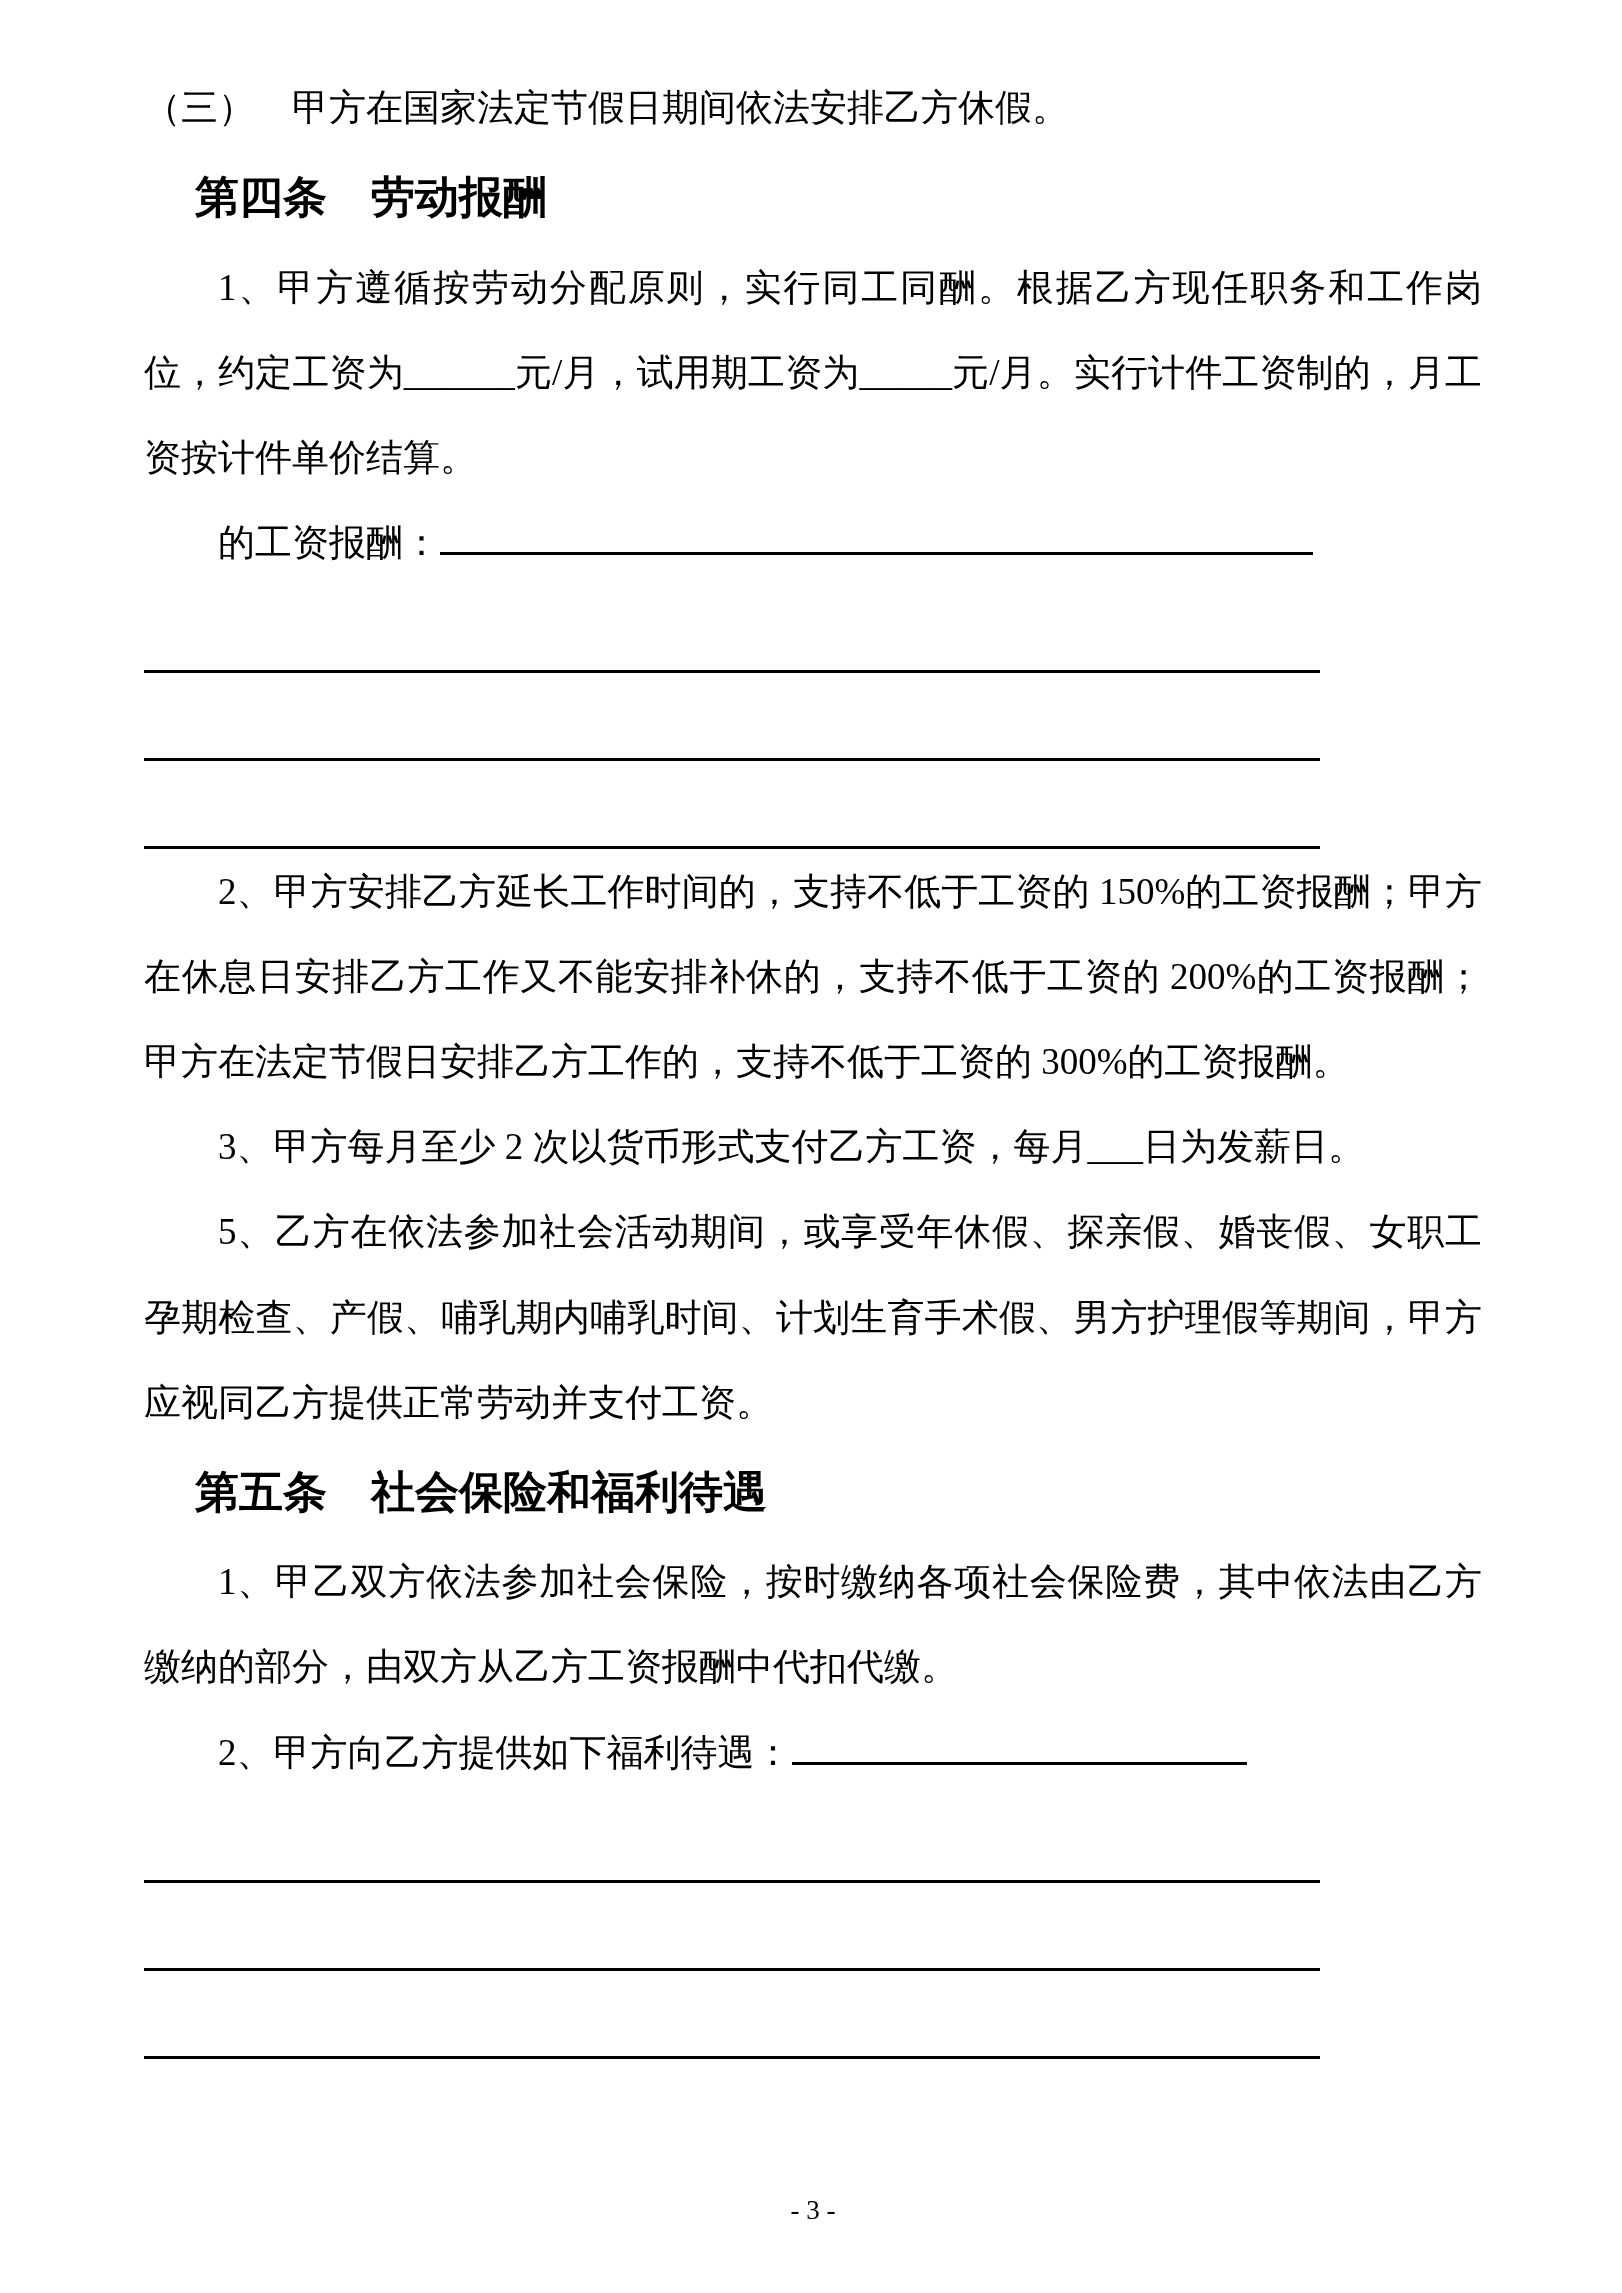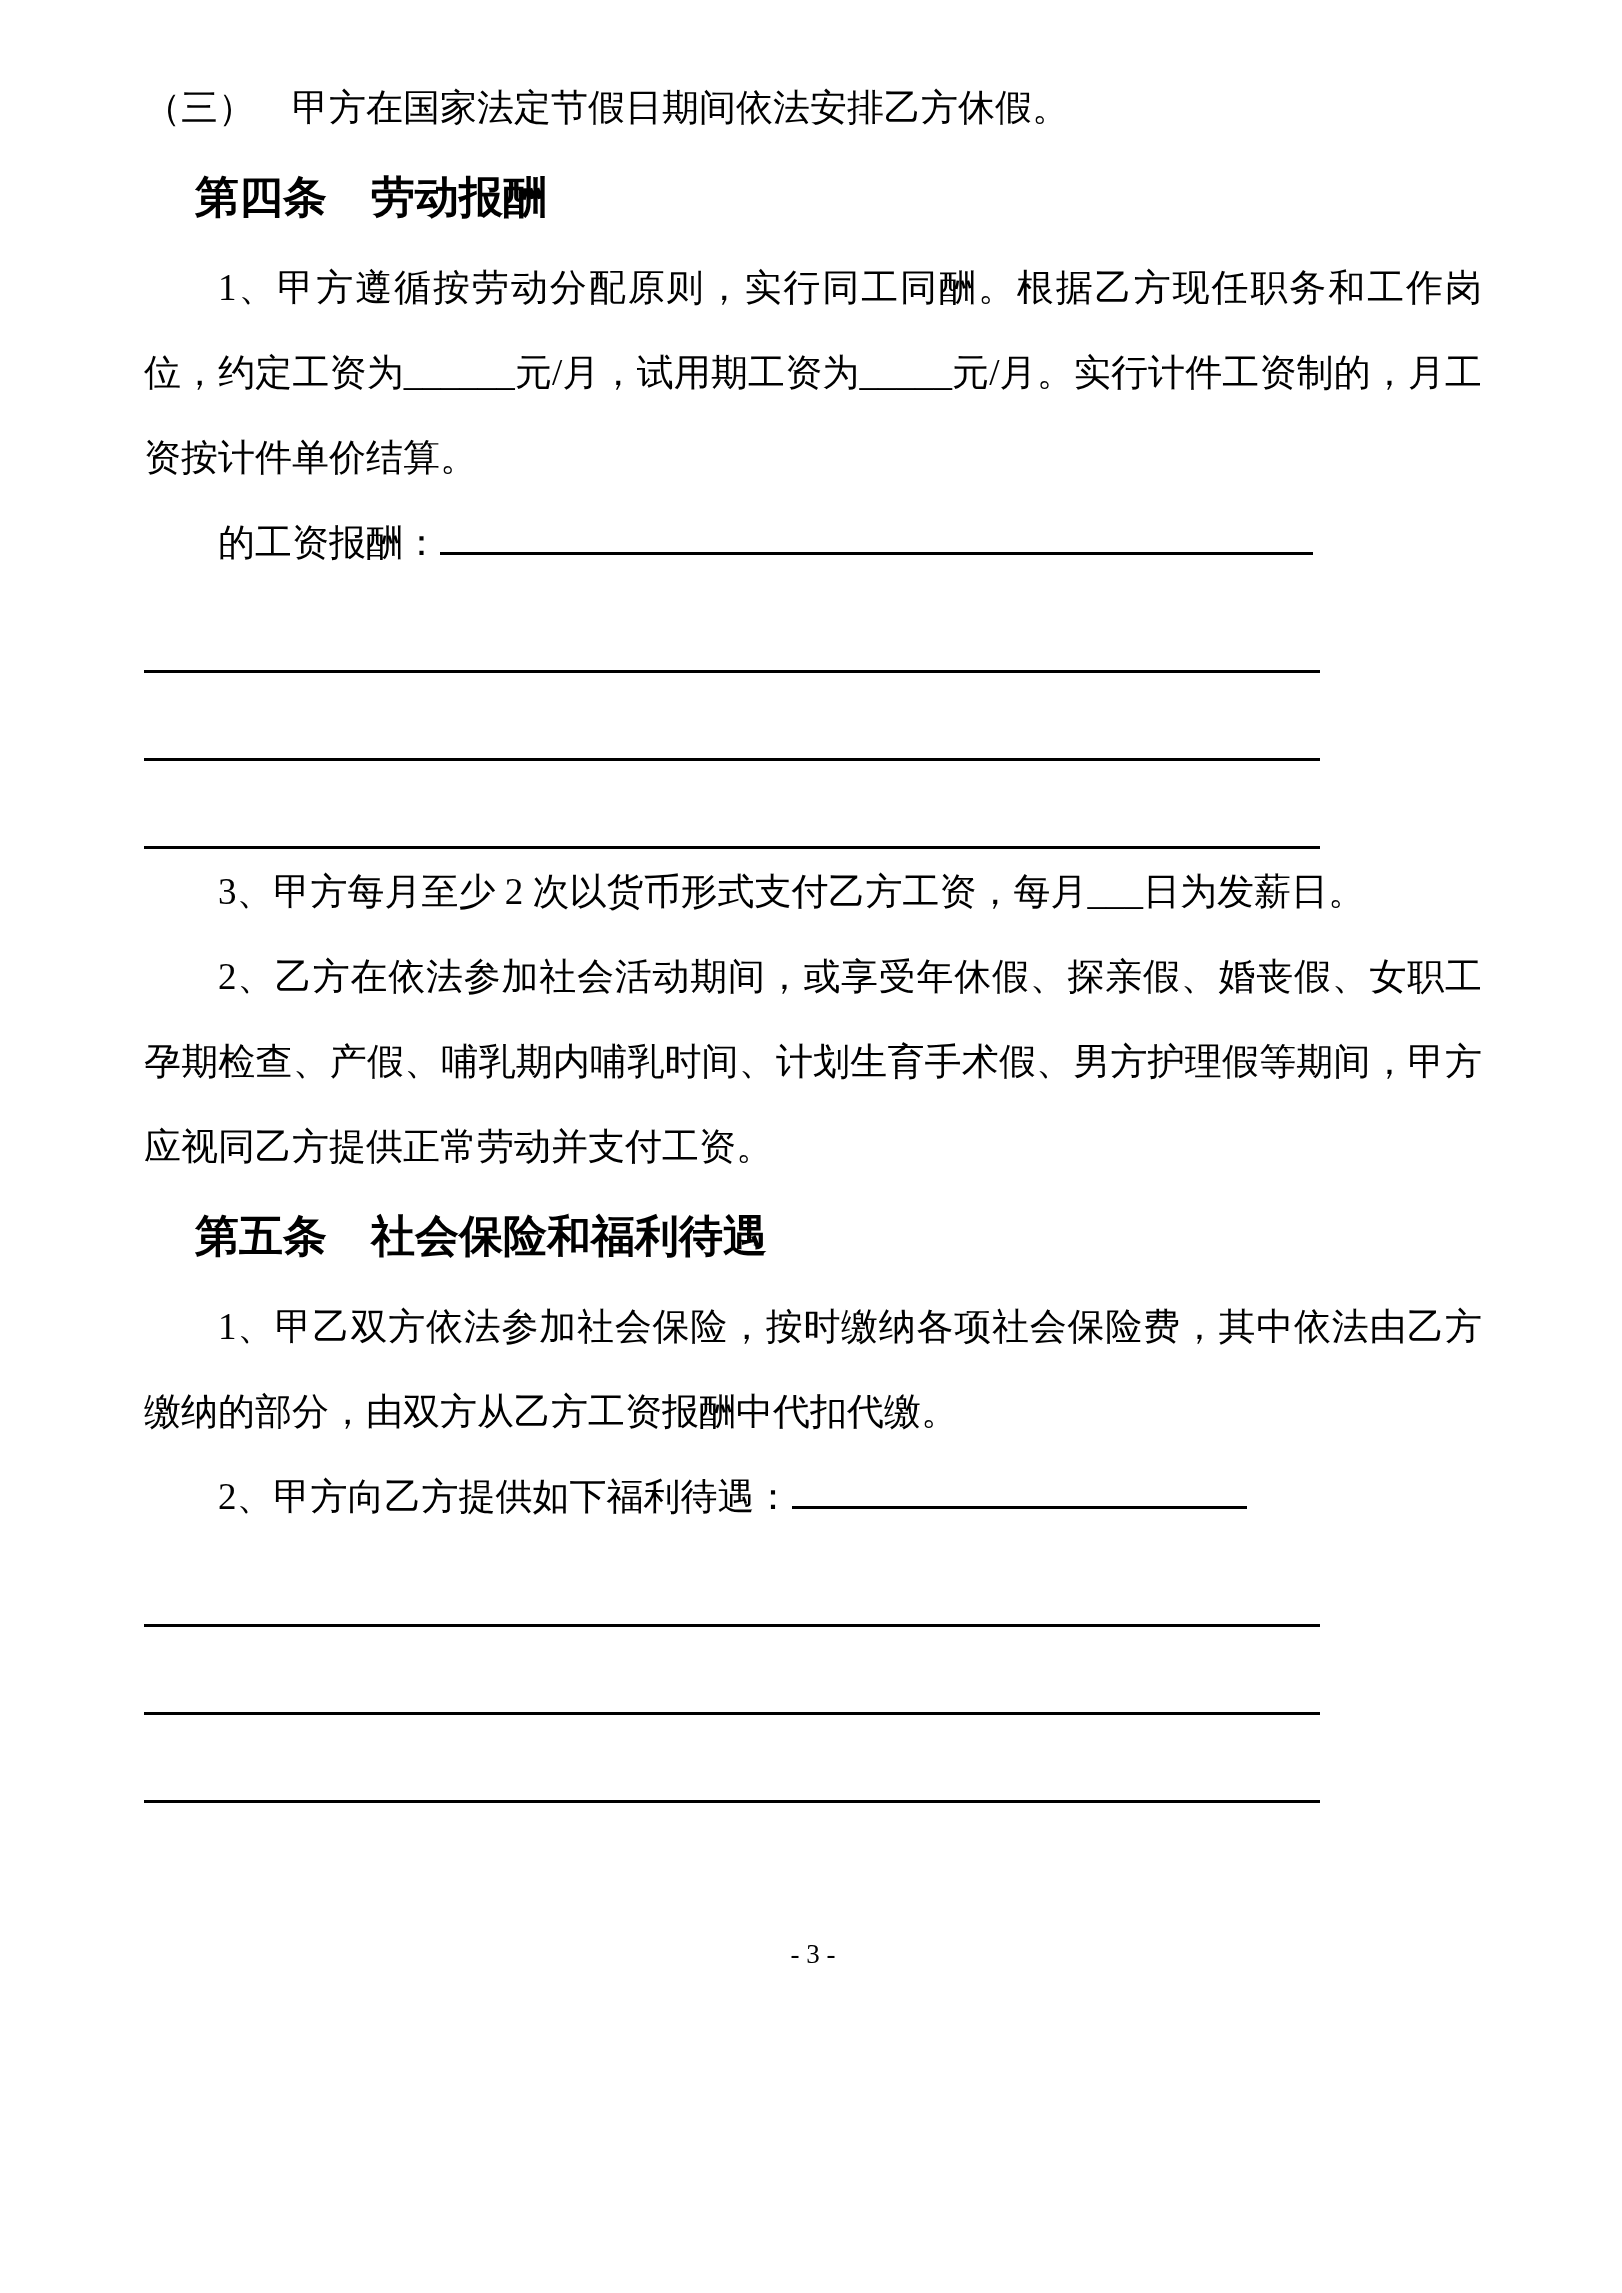--- a/index.html
+++ b/index.html
@@ -69,24 +69,25 @@
   <p>1、甲方遵循按劳动分配原则，实行同工同酬。根据乙方现任职务和工作岗位，约定工资为______元/月，试用期工资为_____元/月。实行计件工资制的，月工资按计件单价结算。</p>
 
   <p class="label-line">
     <span>的工资报酬：</span><span class="blank-fill blank-long"></span>
   </p>
 
   <div class="rule-line"></div>
   <div class="rule-line"></div>
   <div class="rule-line"></div>
 
+  <p>2、甲方安排乙方延长工作时间的，支持不低于工资的 150%的工资报酬；甲方在休息日安排乙方工作又不能安排补休的，支持不低于工资的 200%的工资报酬；甲方在法定节假日安排乙方工作的，支持不低于工资的 300%的工资报酬。</p>
 
   <p>3、甲方每月至少 2 次以货币形式支付乙方工资，每月___日为发薪日。</p>
 
-  <p>2、乙方在依法参加社会活动期间，或享受年休假、探亲假、婚丧假、女职工孕期检查、产假、哺乳期内哺乳时间、计划生育手术假、男方护理假等期间，甲方应视同乙方提供正常劳动并支付工资。</p>
+  <p>5、乙方在依法参加社会活动期间，或享受年休假、探亲假、婚丧假、女职工孕期检查、产假、哺乳期内哺乳时间、计划生育手术假、男方护理假等期间，甲方应视同乙方提供正常劳动并支付工资。</p>
 
   <h2 class="heading">第五条　社会保险和福利待遇</h2>
 
   <p>1、甲乙双方依法参加社会保险，按时缴纳各项社会保险费，其中依法由乙方缴纳的部分，由双方从乙方工资报酬中代扣代缴。</p>
 
   <p>
     <span>2、甲方向乙方提供如下福利待遇：</span><span class="blank-fill blank-short"></span>
   </p>
 
   <div class="rule-line"></div>

